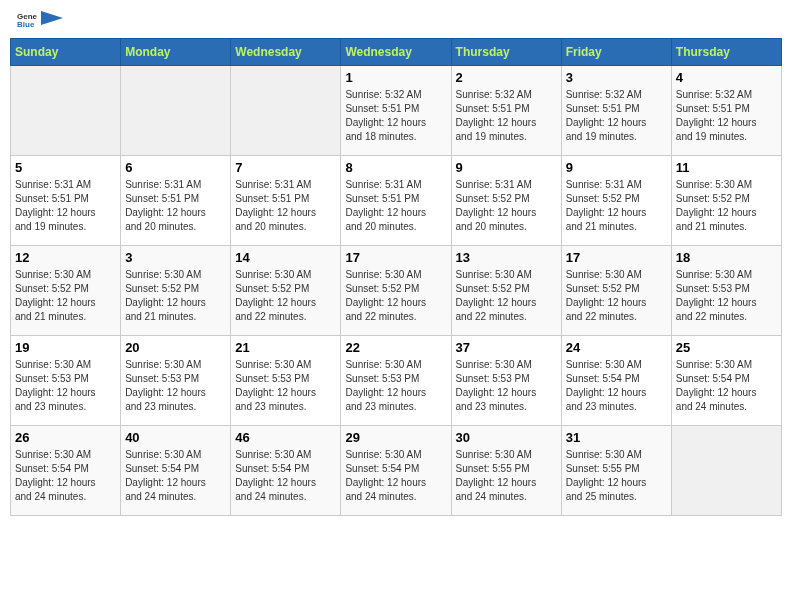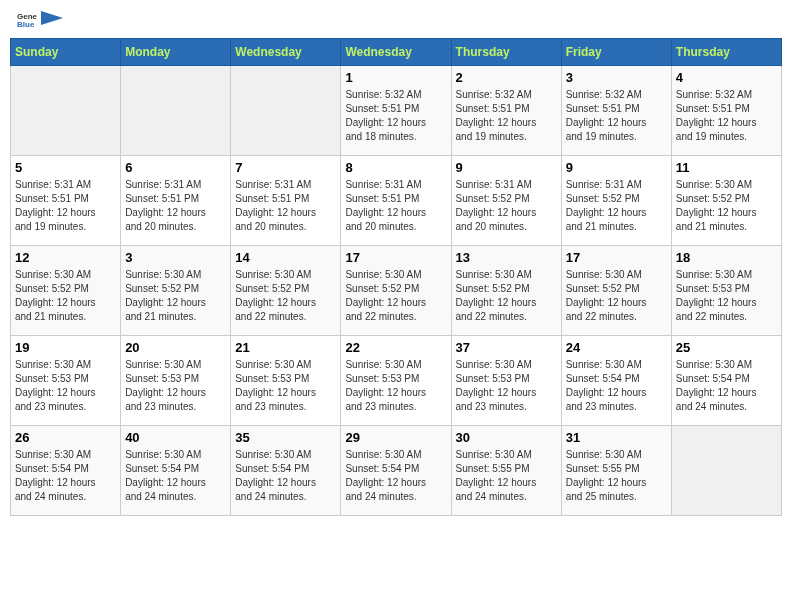--- a/index.html
+++ b/index.html
@@ -309,21 +309,21 @@
 and 24 minutes.</div>
         </td>
         <td>
           <span class="day-number">40</span>
           <div class="day-info" style="white-space: pre-line;">Sunrise: 5:30 AM
 Sunset: 5:54 PM
 Daylight: 12 hours
 and 24 minutes.</div>
         </td>
         <td>
-          <span class="day-number">35</span>
+          <span class="day-number">46</span>
           <div class="day-info" style="white-space: pre-line;">Sunrise: 5:30 AM
 Sunset: 5:54 PM
 Daylight: 12 hours
 and 24 minutes.</div>
         </td>
         <td>
           <span class="day-number">29</span>
           <div class="day-info" style="white-space: pre-line;">Sunrise: 5:30 AM
 Sunset: 5:54 PM
 Daylight: 12 hours

